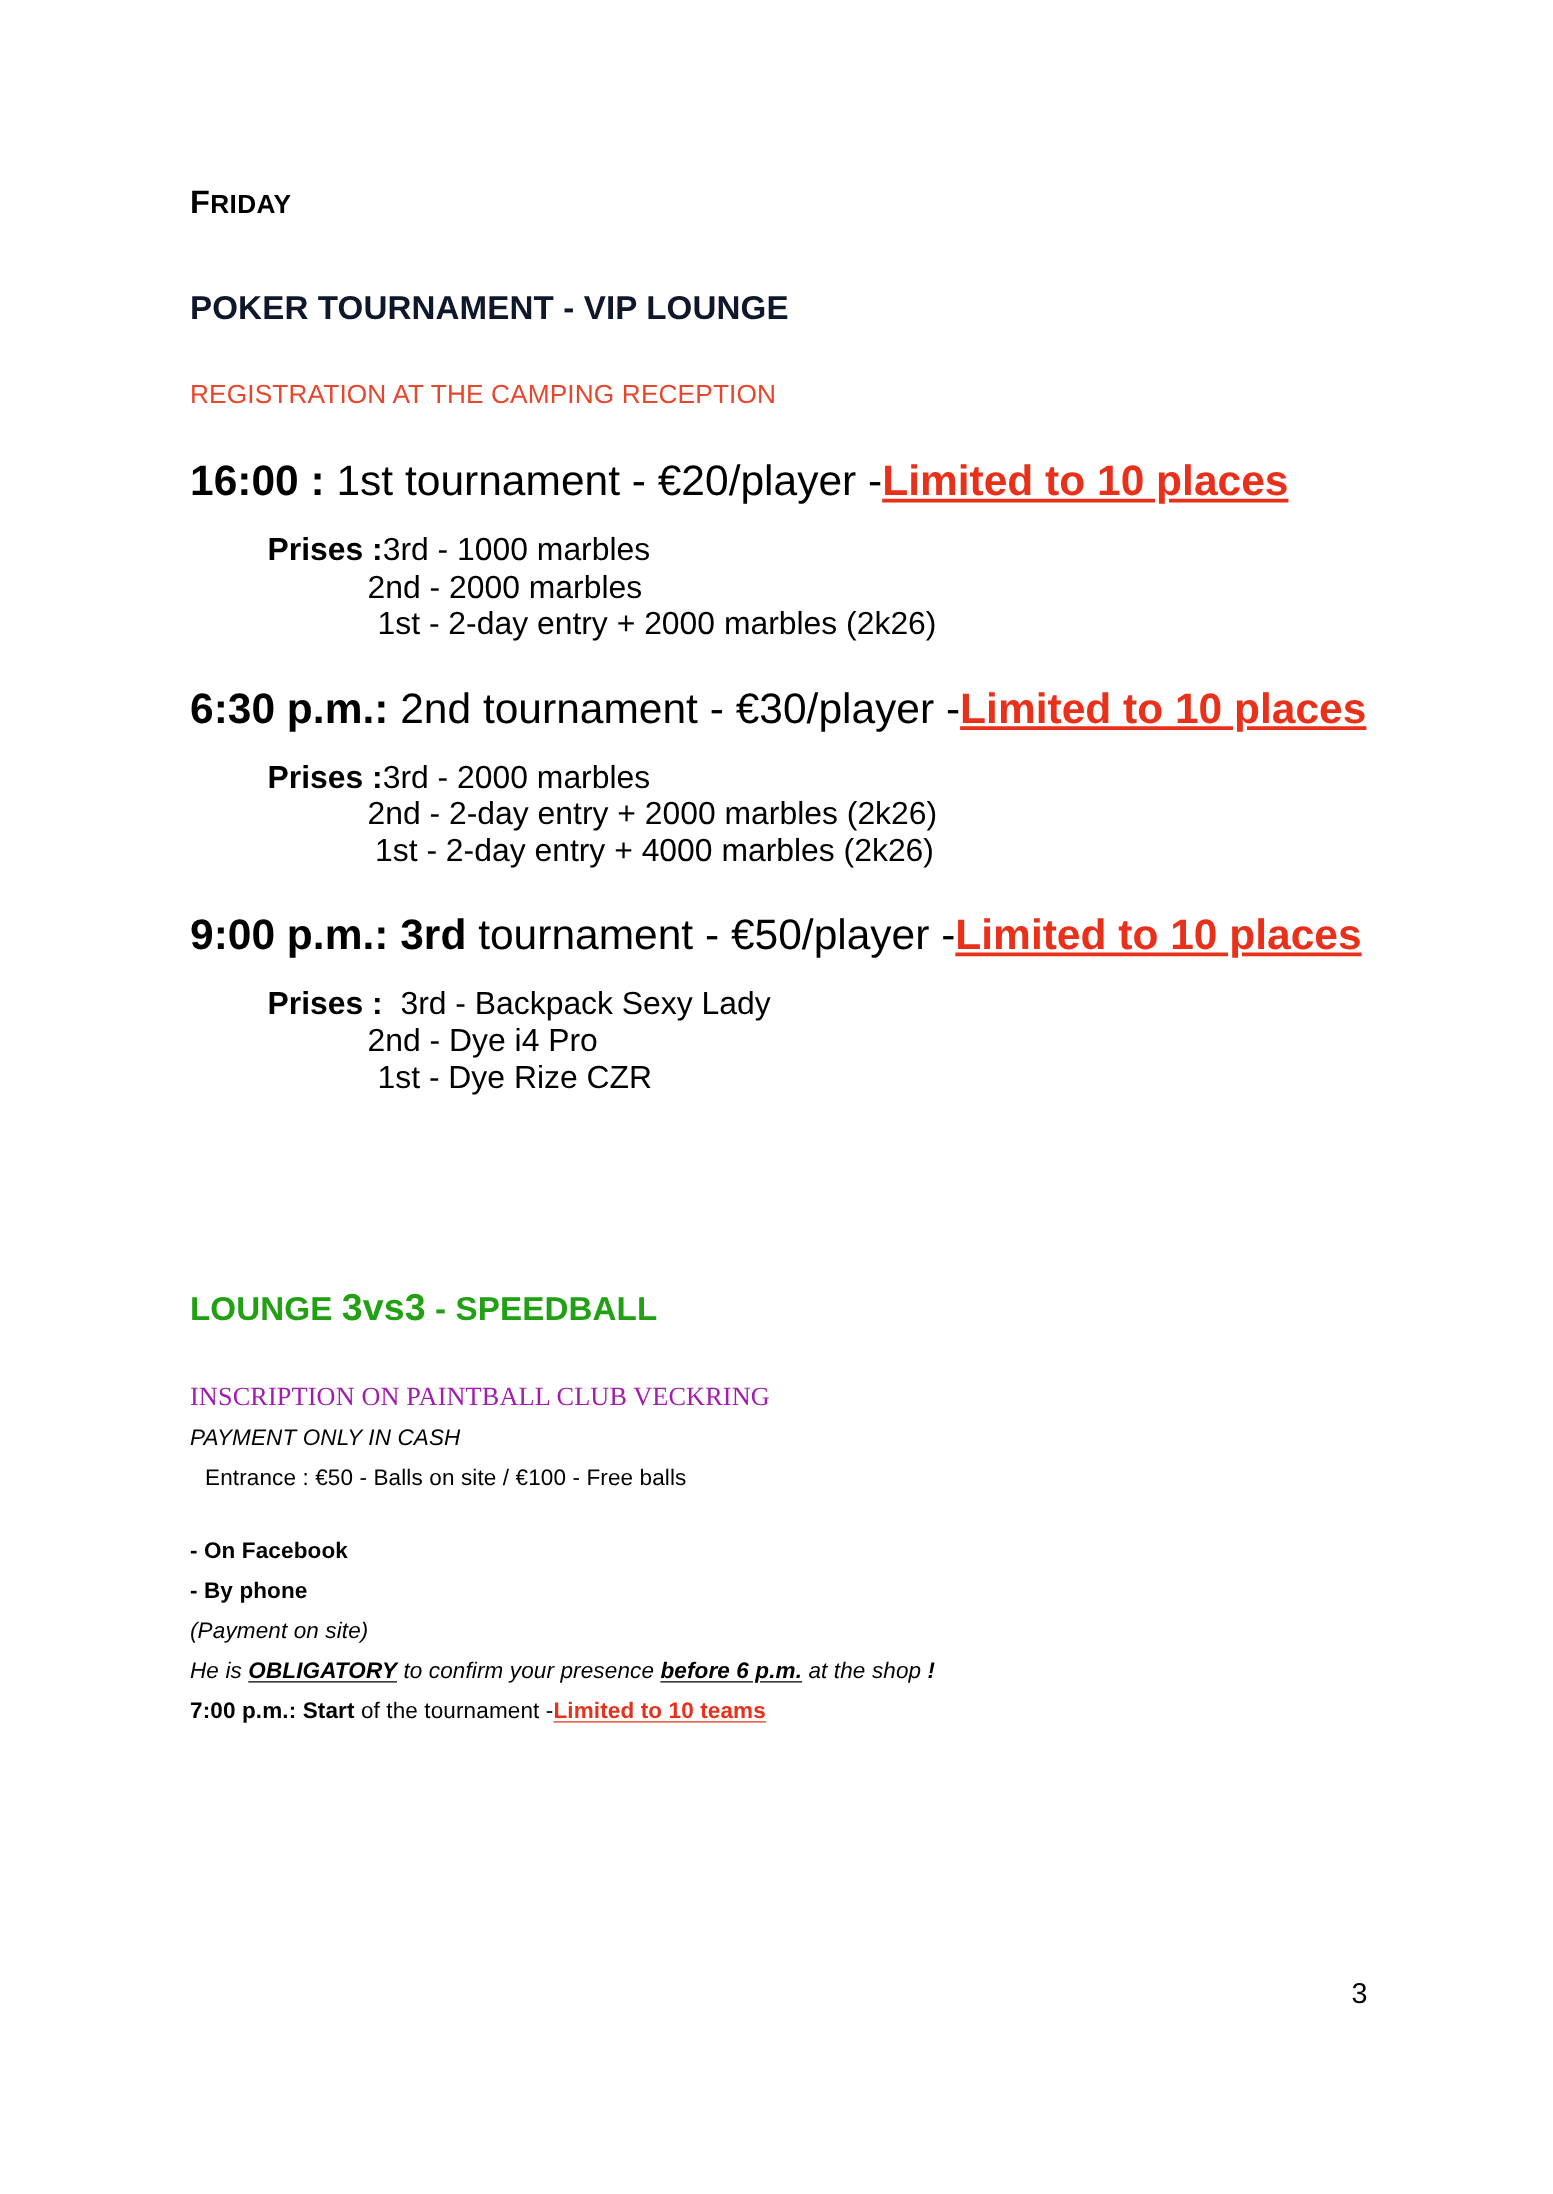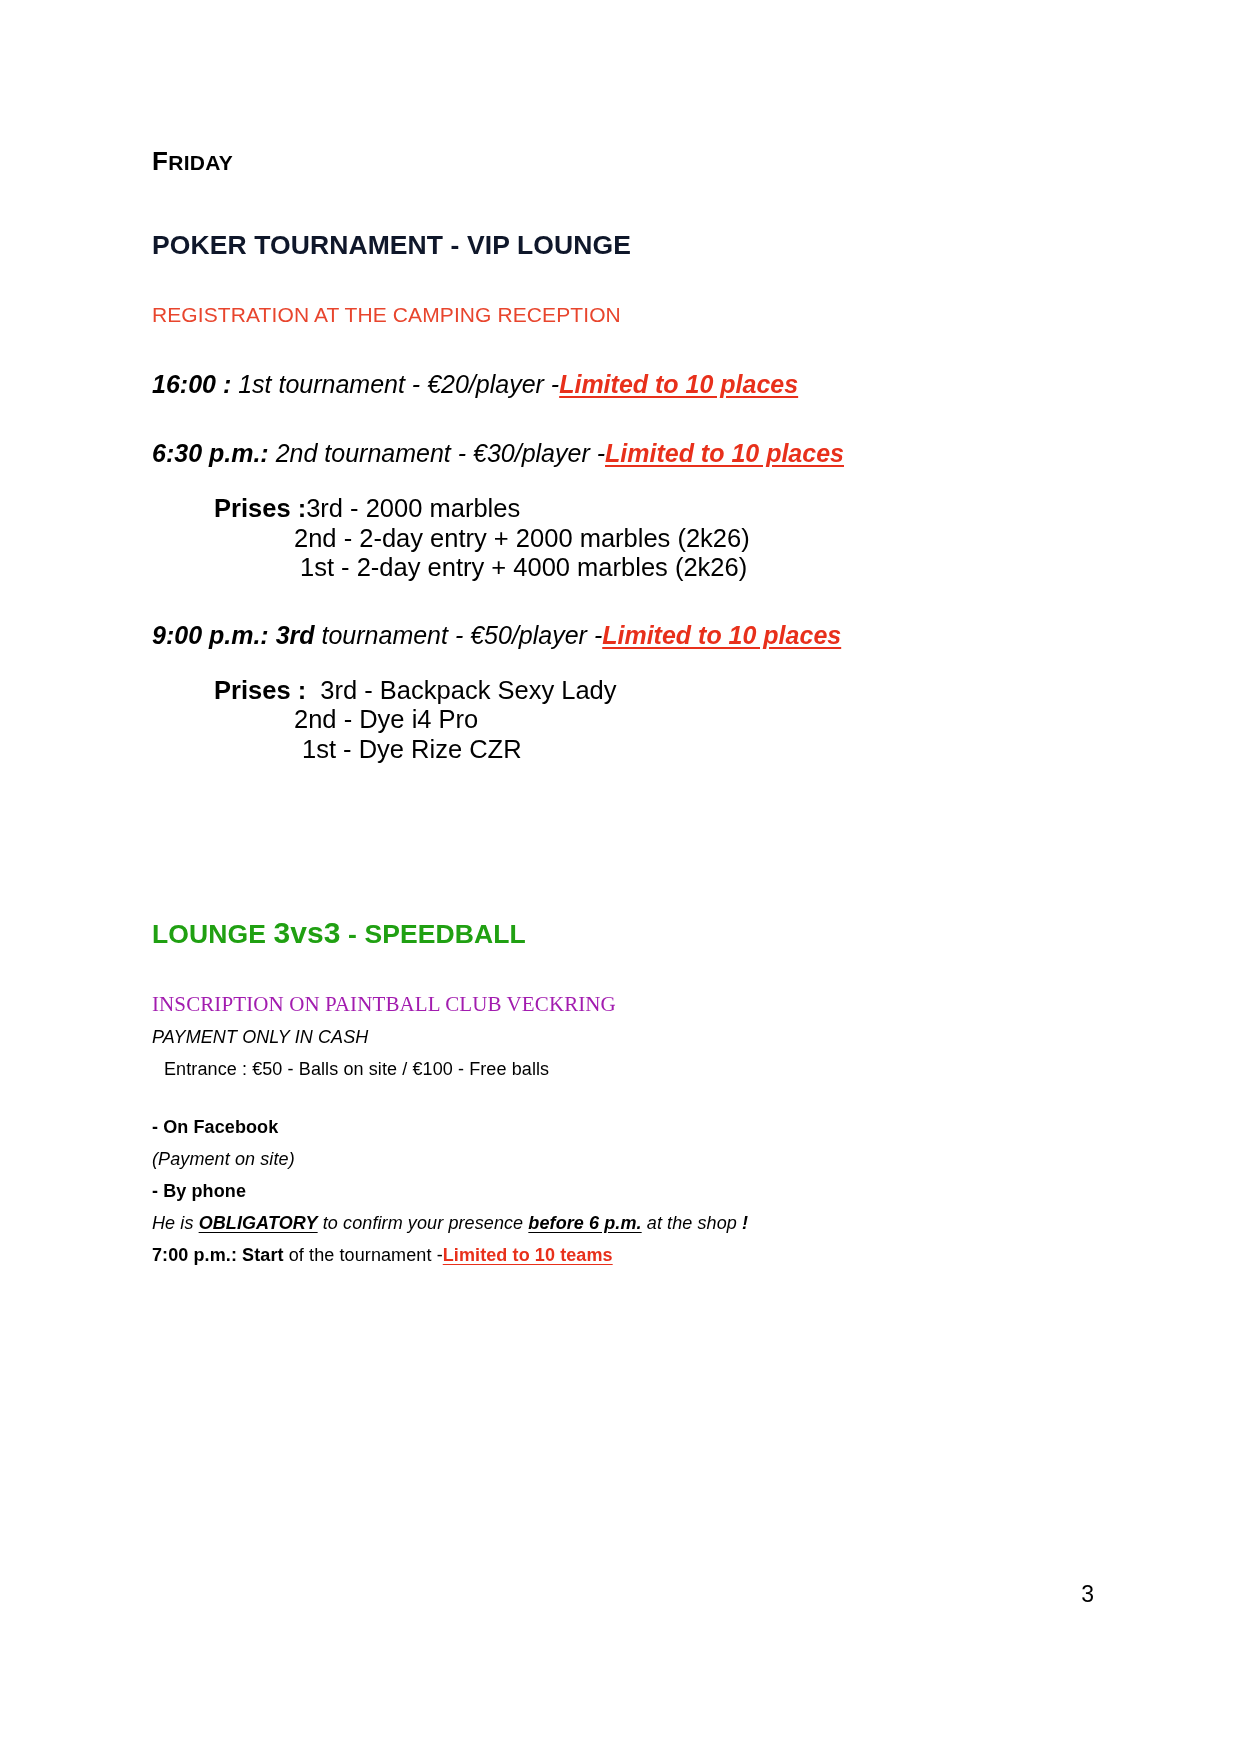--- a/index.html
+++ b/index.html
@@ -65,23 +65,22 @@
     letter-spacing: 0.1px;
     margin-top: 36px;
   }
   .red-bold { color: #0f172a; }
   .red-plain { color: #e8452d; }
   .green-bold { color: #20a012; }
   .green-plain { color: #a21caf; font-family: Liberation Serif, serif; }
 
   
   .tourn-line {
-    font-size: 25px;
+    font-size: 34px;
     line-height: 33px;
-    font-style: italic;
   }
   .tourn-line b { font-weight: bold; }
   .limit {
     color: #e8301b;
     font-weight: bold;
     text-decoration: underline;
     text-underline-offset: 3px;
   }
 
   .prise-block { margin-top: 24px; }
@@ -129,20 +128,25 @@
 
     <div class="spacer-lg"></div>
 
     <div class="sec-title red-bold">POKER TOURNAMENT - VIP LOUNGE</div>
     <div class="sec-sub red-plain">REGISTRATION AT THE CAMPING RECEPTION</div>
 
     <div class="spacer-md"></div>
 
     <div class="tourn-line"><b>16:00 :</b><span> 1st tournament - €20/player -</span><span class="limit">Limited to 10 places</span></div>
 
+    <div class="prise-block">
+      <div class="prise-row indent-prise"><span class="lbl">Prises :</span><span>3rd - 1000 marbles</span></div>
+      <div class="prise-row indent-2"><span>2nd - 2000 marbles</span></div>
+      <div class="prise-row indent-3"><span>1st - 2-day entry + 2000 marbles (2k26)</span></div>
+    </div>
 
     <div class="spacer-md"></div>
 
     <div class="tourn-line"><b>6:30 p.m.:</b><span> 2nd tournament - €30/player -</span><span class="limit">Limited to 10 places</span></div>
 
     <div class="prise-block">
       <div class="prise-row indent-prise"><span class="lbl">Prises :</span><span>3rd - 2000 marbles</span></div>
       <div class="prise-row indent-2"><span>2nd - 2-day entry + 2000 marbles (2k26)</span></div>
       <div class="prise-row indent-3b"><span>1st - 2-day entry + 4000 marbles (2k26)</span></div>
     </div>
@@ -160,21 +164,21 @@
     <div class="spacer-xl"></div>
 
     <div class="sec-title green-bold"><span>LOUNGE </span><span style="font-size:30px">3vs3</span><span> - SPEEDBALL</span></div>
     <div class="sec-sub green-plain">INSCRIPTION ON PAINTBALL CLUB VECKRING</div>
     <div class="line ital">PAYMENT ONLY IN CASH</div>
     <div class="line entrance">Entrance : €50 - Balls on site / €100 - Free balls</div>
 
     <div class="spacer-sm"></div>
 
     <div class="line bold">- On Facebook</div>
+    <div class="line bold">- By phone</div>
     <div class="line ital">(Payment on site)</div>
-    <div class="line bold">- By phone</div>
     <div class="line ital"><span>He is </span><span class="u-bold-ital">OBLIGATORY</span><span> to confirm your presence </span><span class="u-bold-ital">before 6 p.m.</span><span> at the shop </span><span class="bold">!</span></div>
     <div class="line"><span class="bold">7:00 p.m.: Start</span><span> of the tournament -</span><span class="limit">Limited to 10 teams</span></div>
 
   </div>
 
   <div class="page-number">3</div>
 </div>
 
 </body></html>

